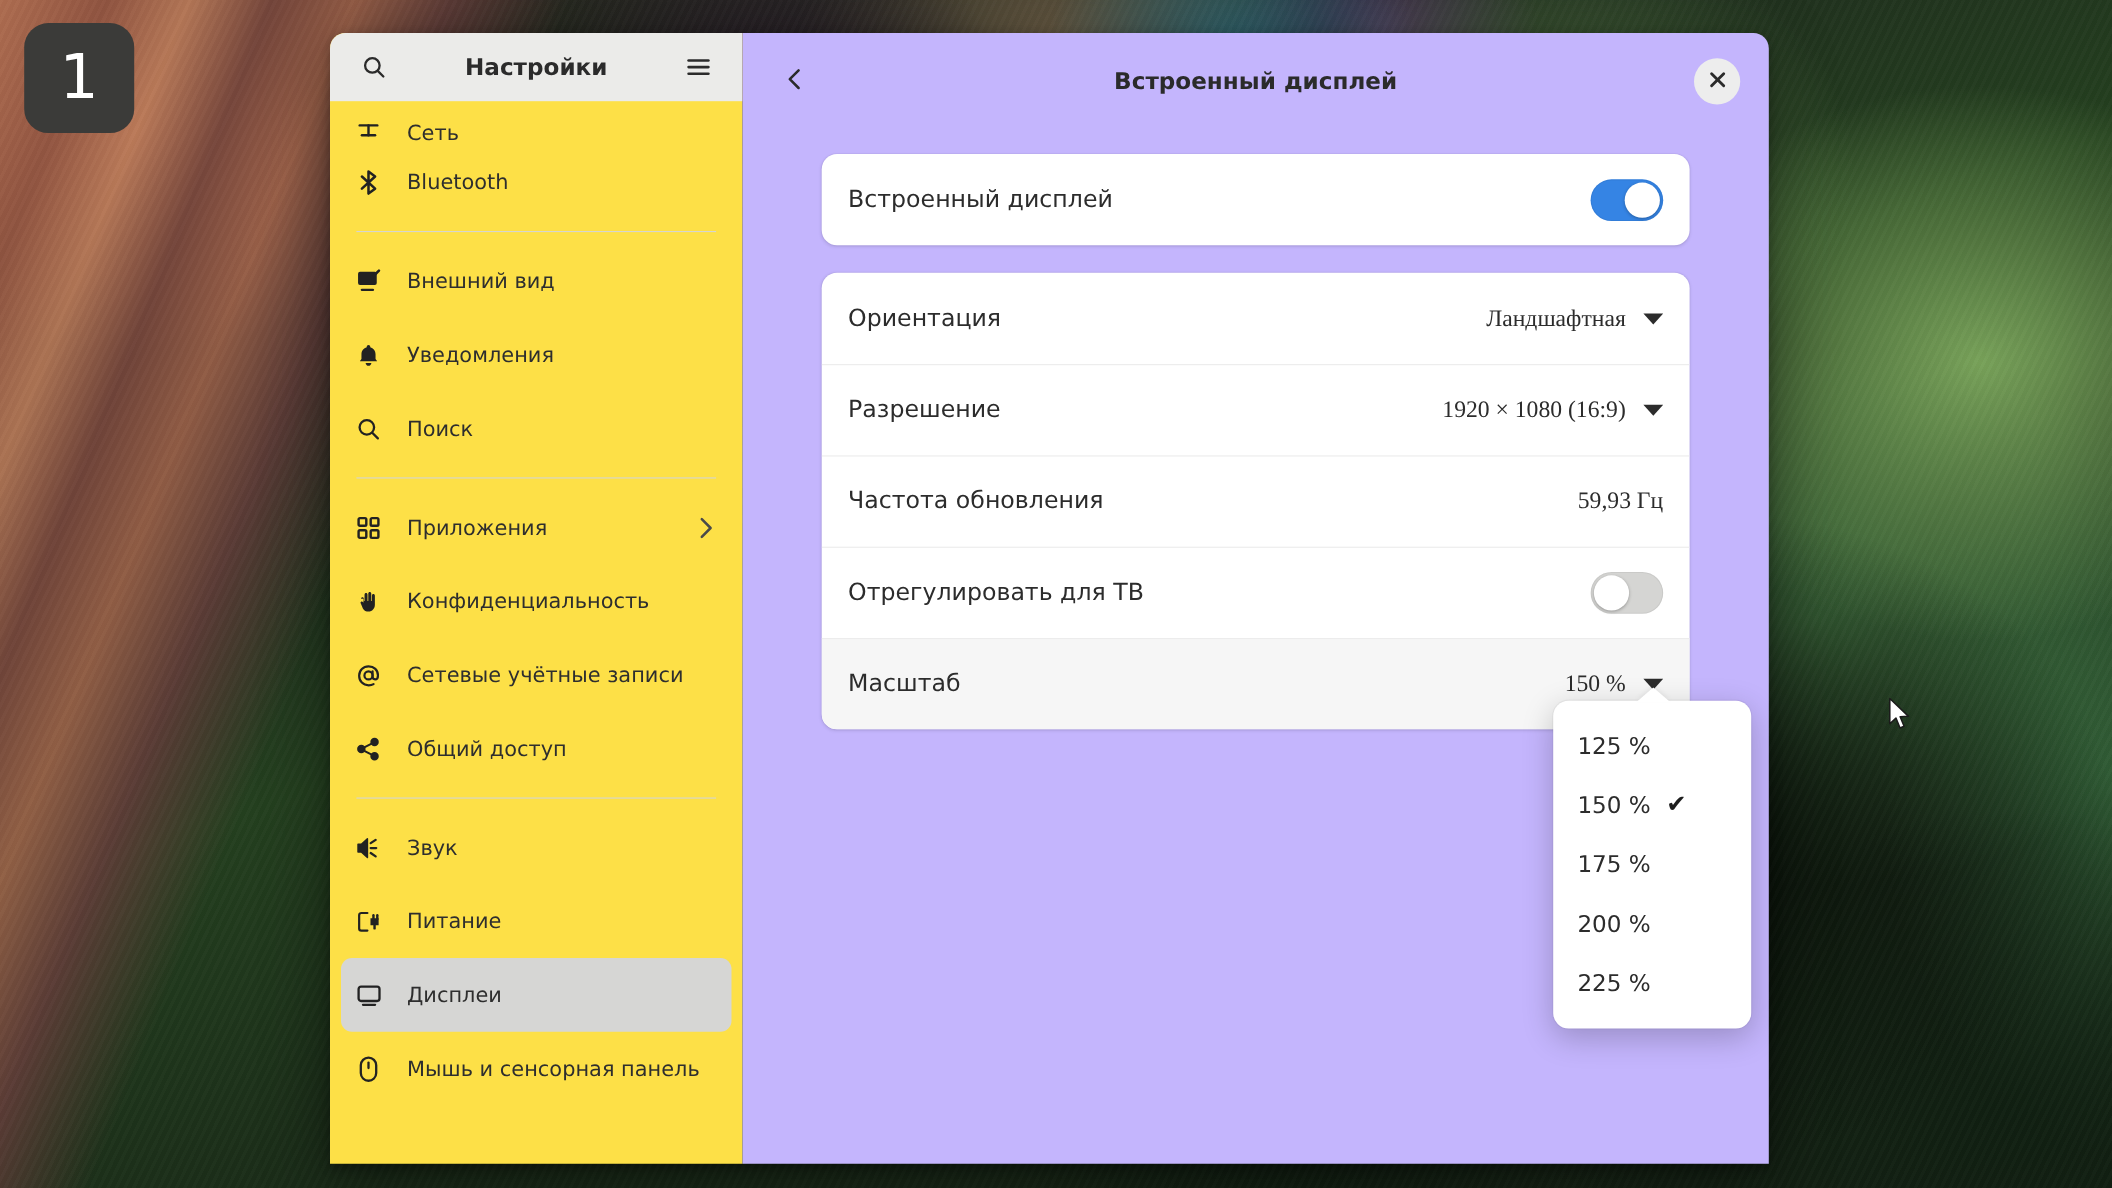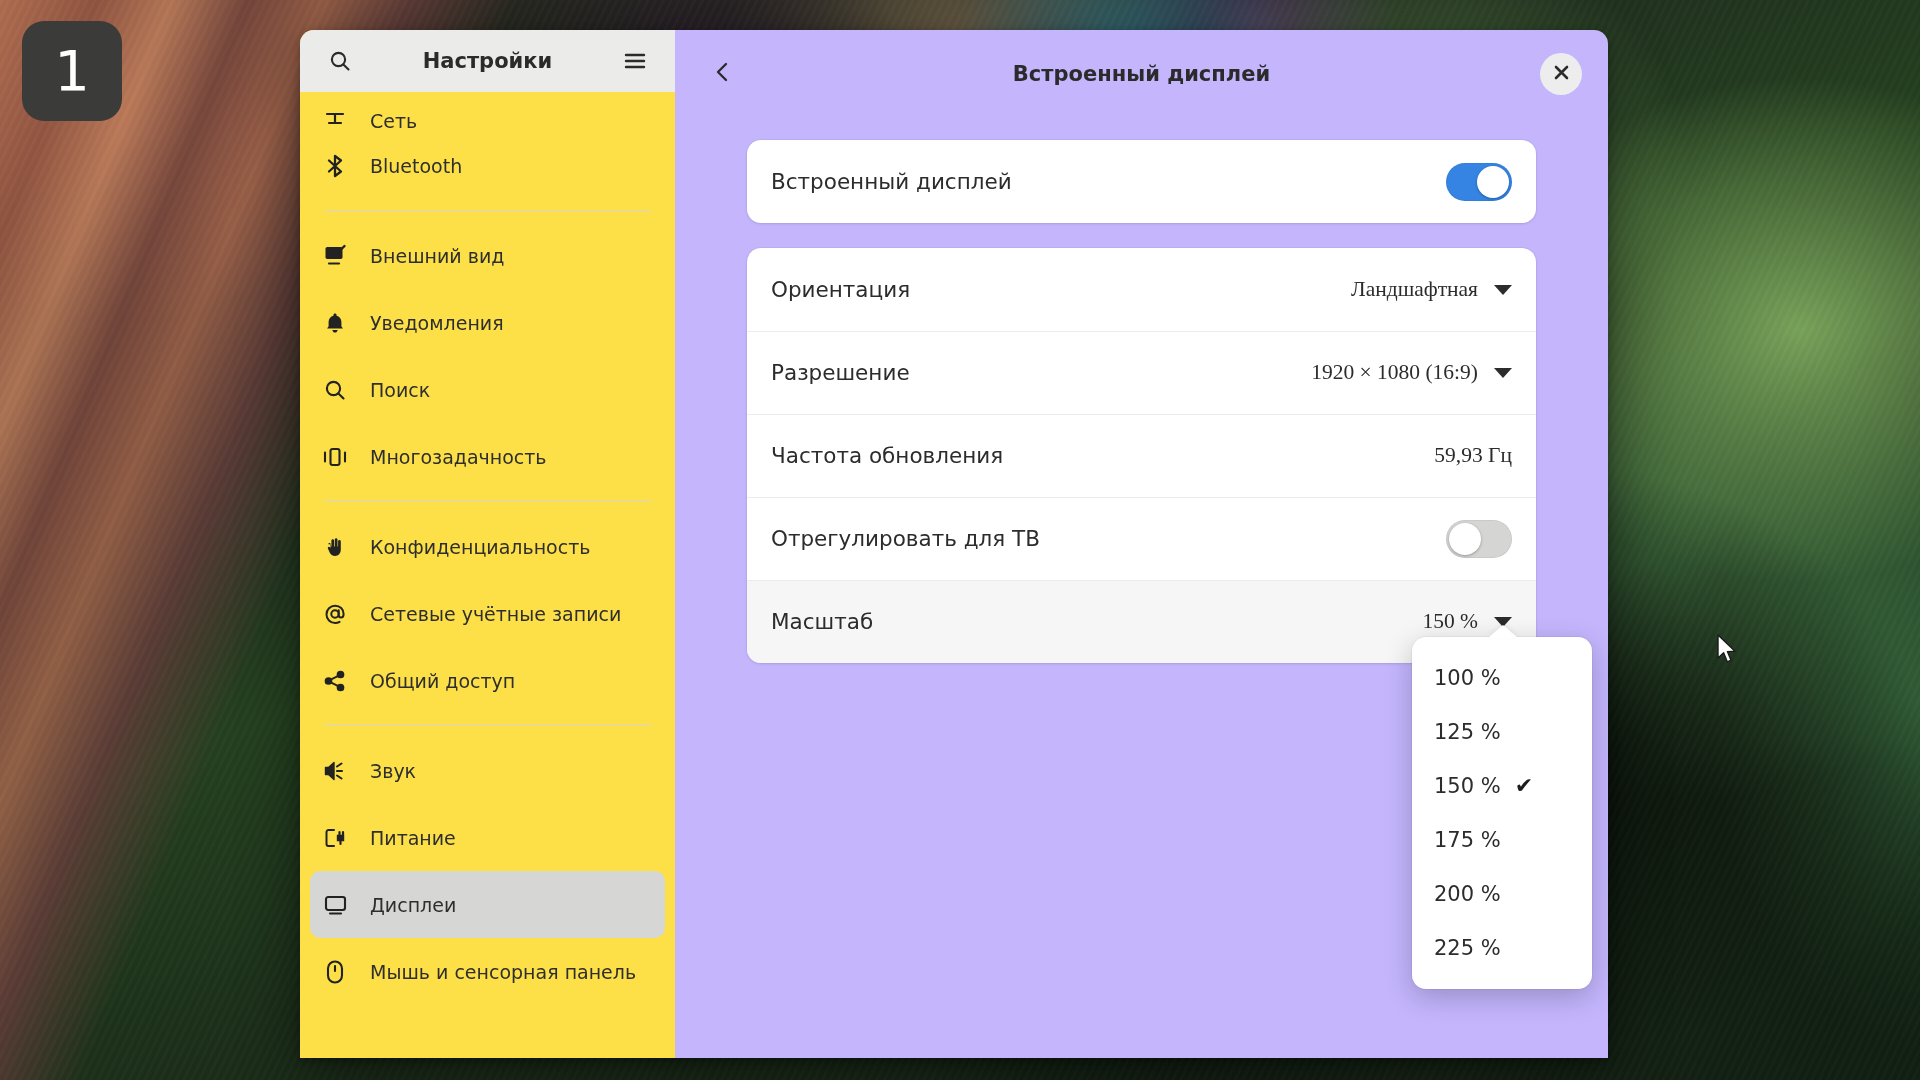--- a/index.html
+++ b/index.html
@@ -297,33 +297,39 @@
       </div>
       <div class="nav-item">
         <span class="nav-icon">
           <svg width="24" height="24" viewBox="0 0 24 24" fill="none" stroke="currentColor" stroke-width="2.1" stroke-linecap="round">
             <circle cx="10.5" cy="10.5" r="6.6"></circle>
               <line x1="15.4" y1="15.4" x2="20.5" y2="20.5"></line>
           </svg>
         </span>
         <span class="nav-label">Поиск</span>
       </div>
-      <div class="nav-item">
-        <span class="nav-icon">
-          <svg width="26" height="22" viewBox="0 0 26 22" stroke="currentColor" stroke-width="2.1" fill="none" stroke-linecap="round">
-            <rect x="8.5" y="3" width="9" height="16" rx="2"></rect>
-            <line x1="3" y1="6.5" x2="3" y2="15.5"></line>
-              <line x1="23" y1="6.5" x2="23" y2="15.5"></line>
-          </svg>
-        </span>
-        <span class="nav-label">Многозадачность</span>
-      </div>
 
       <div class="nav-sep"></div>
 
+      <div class="nav-item">
+        <span class="nav-icon">
+          <svg width="22" height="22" viewBox="0 0 22 22" fill="none" stroke="currentColor" stroke-width="2.2">
+            <rect x="2" y="2" width="7" height="7" rx="1.2"></rect>
+              <rect x="13" y="2" width="7" height="7" rx="1.2"></rect>
+            <rect x="2" y="13" width="7" height="7" rx="1.2"></rect>
+              <rect x="13" y="13" width="7" height="7" rx="1.2"></rect>
+          </svg>
+        </span>
+        <span class="nav-label">Приложения</span>
+        <span class="nav-chevron">
+          <svg width="22" height="22" viewBox="0 0 22 22" fill="none" stroke="currentColor" stroke-width="2.3" stroke-linecap="round" stroke-linejoin="round">
+            <polyline points="7,3 15,11 7,19"></polyline>
+          </svg>
+        </span>
+      </div>
       <div class="nav-item">
         <span class="nav-icon">
           <svg width="24" height="24" viewBox="0 0 24 24" fill="currentColor">
             <path d="M5.2 9.3c0-.7.6-1.3 1.3-1.3.7 0 1.3.6 1.3 1.3v2.1h.6V5.6c0-.8.6-1.4 1.4-1.4.7 0 1.3.6 1.3 1.4v5.8h.7V4.6c0-.8.6-1.4 1.3-1.4s1.4.6 1.4 1.4v6.8h.6V6.5c0-.8.6-1.4 1.3-1.4.8 0 1.4.6 1.4 1.4v8.3c0 3.5-2.5 6.2-5.7 6.2-2.3 0-4-1-5.2-2.9L5 13.7c-.4-.7-.2-1.4.4-1.8.6-.3 1.3-.1 1.7.5l.3.6V9.3z"></path>
           </svg>
         </span>
         <span class="nav-label">Конфиденциальность</span>
       </div>
       <div class="nav-item">
         <span class="nav-icon">
@@ -470,23 +476,20 @@
         </div>
 
       </div>
     </div>
   </div>
 </div>
 
 <div id="scale-popover">
   <div class="arrow"></div>
   <div class="popover-item">
-    <span>100 %</span>
-  </div>
-  <div class="popover-item">
     <span>125 %</span>
   </div>
   <div class="popover-item">
     <span>150 %</span>
     <span class="check">✔</span>
   </div>
   <div class="popover-item">
     <span>175 %</span>
   </div>
   <div class="popover-item">

